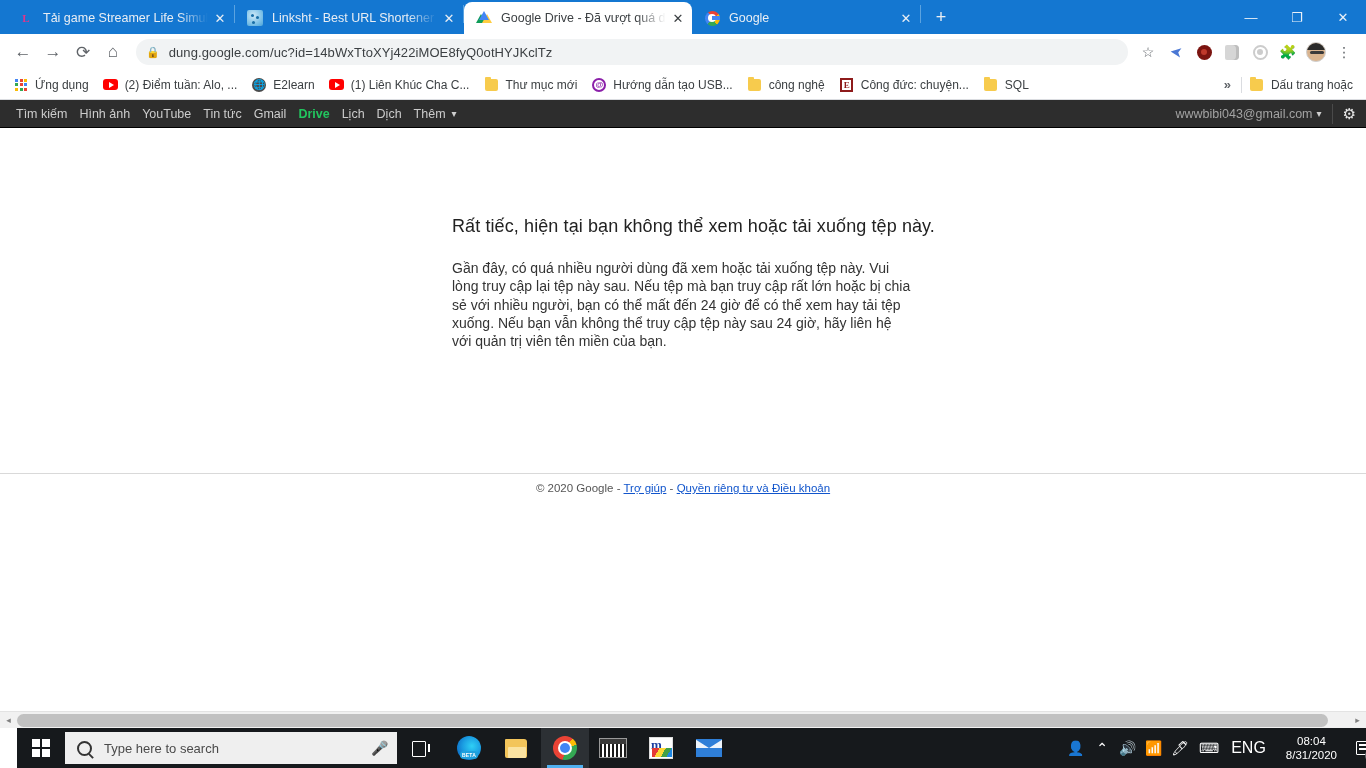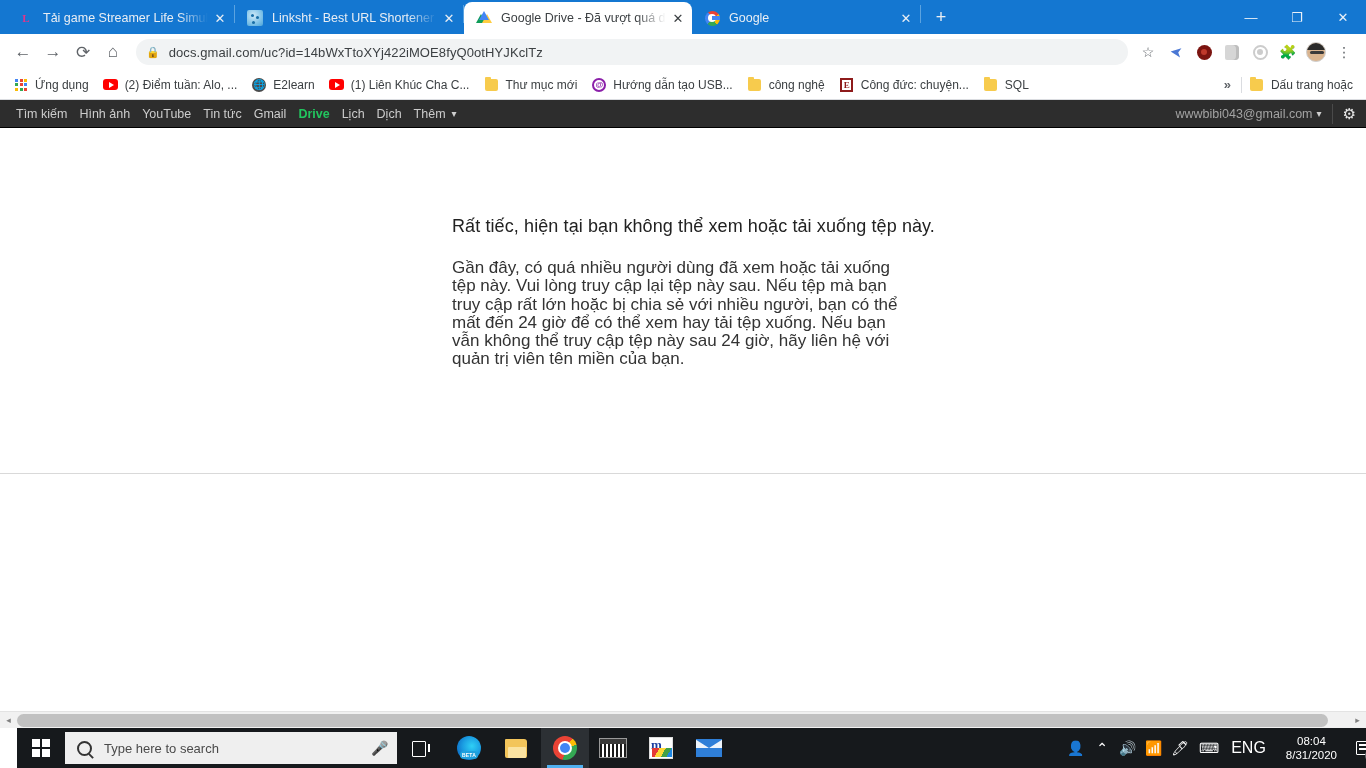--- a/index.html
+++ b/index.html
@@ -294,21 +294,21 @@
   }
   .err-title {
     font-size: 18px;
     color: #222222;
     font-weight: normal;
     letter-spacing: .1px;
   }
   .err-body {
     margin-top: 22px;
     width: 462px;
-    font-size: 17px;
+    font-size: 14px;
     line-height: 18.3px;
     color: #333333;
   }
 
   .footer-rule {
     position: absolute;
     left: 0; right: 0;
     top: 373px;
     height: 1px;
     background: #d9d9d9;
@@ -582,21 +582,21 @@
   </div>
 
   <div class="toolbar">
     <div class="nav-btn">←</div>
     <div class="nav-btn">→</div>
     <div class="nav-btn">⟳</div>
     <div class="nav-btn">⌂</div>
 
     <div class="omnibox">
       <span class="lock">🔒</span>
-      <span class="url">docs.gmail.com/uc?id=14bWxTtoXYj422iMOE8fyQ0otHYJKclTz</span>
+      <span class="url">dung.google.com/uc?id=14bWxTtoXYj422iMOE8fyQ0otHYJKclTz</span>
     </div>
     <div class="tb-icon">☆</div>
     <div class="tb-icon">
         <span class="ic-cursor">➤</span>
       </div>
     <div class="tb-icon">
         <span class="ic-reddot"></span>
       </div>
     <div class="tb-icon">
         <span class="ic-office"></span>
@@ -717,20 +717,27 @@
       <span class="gear">⚙</span>
     </div>
 
     <div class="content">
       <div class="err-title">Rất tiếc, hiện tại bạn không thể xem hoặc tải xuống tệp này.</div>
       <div class="err-body">Gần đây, có quá nhiều người dùng đã xem hoặc tải xuống tệp này. Vui lòng truy cập lại tệp này sau. Nếu tệp mà bạn truy cập rất lớn hoặc bị chia sẻ với nhiều người, bạn có thể mất đến 24 giờ để có thể xem hay tải tệp xuống. Nếu bạn vẫn không thể truy cập tệp này sau 24 giờ, hãy liên hệ với quản trị viên tên miền của bạn.</div>
     </div>
 
     <div class="footer-rule"></div>
 
+    <div class="footer">
+      <span>© 2020 Google</span>
+      <span class="sep">-</span>
+      <a href="#">Trợ giúp</a>
+      <span class="sep">-</span>
+      <a href="#">Quyền riêng tư và Điều khoản</a>
+    </div>
 
     <div class="hscroll">
       <div class="arrow">◂</div>
       <div class="track">
         <div class="thumb"></div>
       </div>
       <div class="arrow">▸</div>
     </div>
   </div>
 </div>

